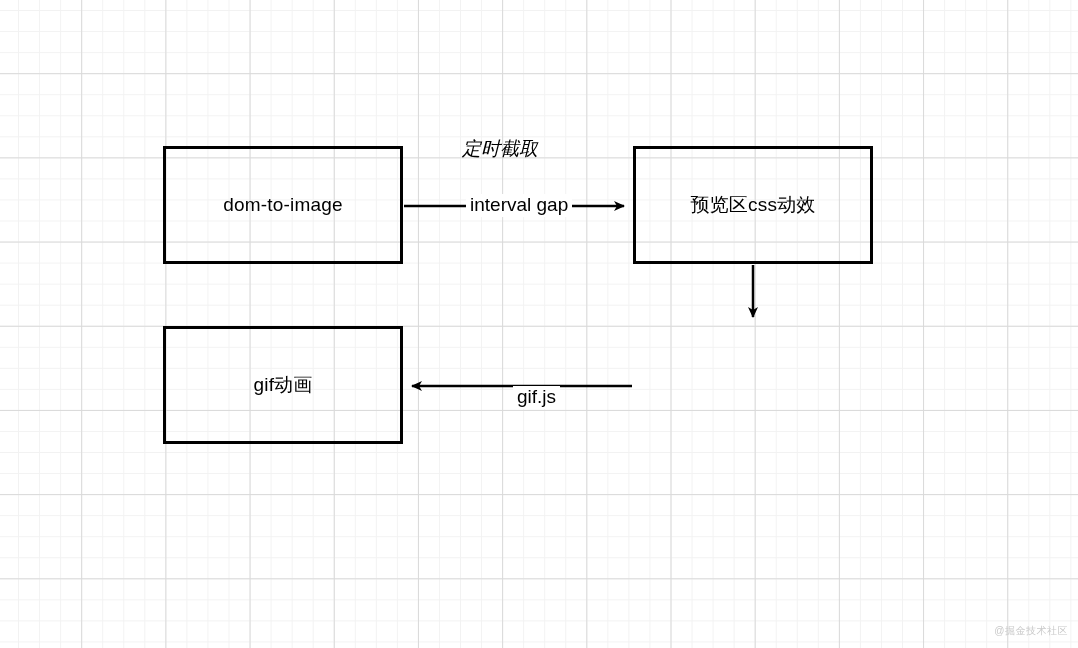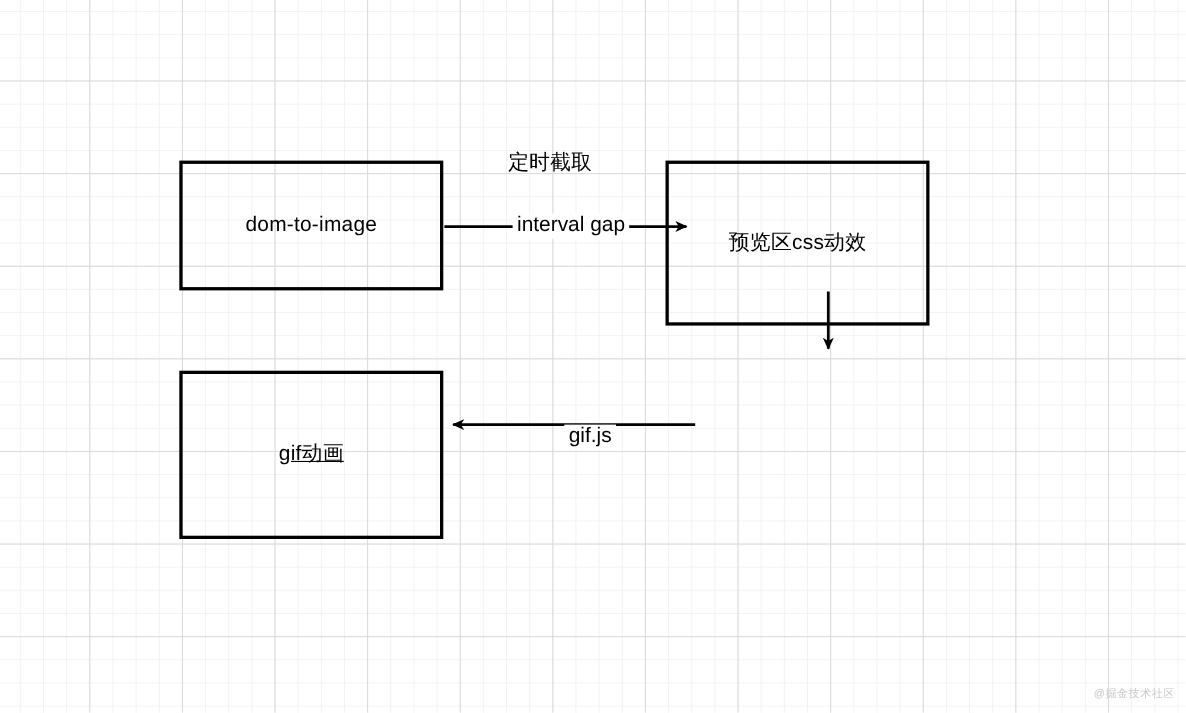--- a/index.html
+++ b/index.html
@@ -103,30 +103,30 @@
 
     <line x1="753" y1="265" x2="753" y2="317" stroke="#000000" stroke-width="2.5" marker-end="url(#arrowDown)"></line>
 
     <line x1="632" y1="386" x2="412" y2="386" stroke="#000000" stroke-width="2.5" marker-end="url(#arrowLeftM)"></line>
   </svg>
 
   <div class="node" style="left:163px; top:146px; width:240px; height:118px;">
     <span class="node-label">dom-to-image</span>
   </div>
 
-  <div class="node" style="left:605px; top:146px; width:240px; height:150px;">
+  <div class="node" style="left:633px; top:146px; width:240px; height:118px;">
     <span class="node-label">预览区css动效</span>
   </div>
 
-  <div class="node" style="left:163px; top:337px; width:240px; height:153px;text-decoration:underline;">
+  <div class="node" style="left:163px; top:326px; width:240px; height:118px;">
     <span class="node-label">gif动画</span>
   </div>
 
 
   <span class="edge-label" style="left:434px; top:194px;">interval gap</span>
 
   <span class="edge-label" style="left:481px; top:386px;">gif.js</span>
 
-  <span class="free-label" style="left:462px; top:138px;">定时截取</span>
+  <span class="free-label" style="left:462px; top:138px;font-style:italic;">定时截取</span>
 
   <span class="watermark">@掘金技术社区</span>
 
 </div>
 
 </body></html>

